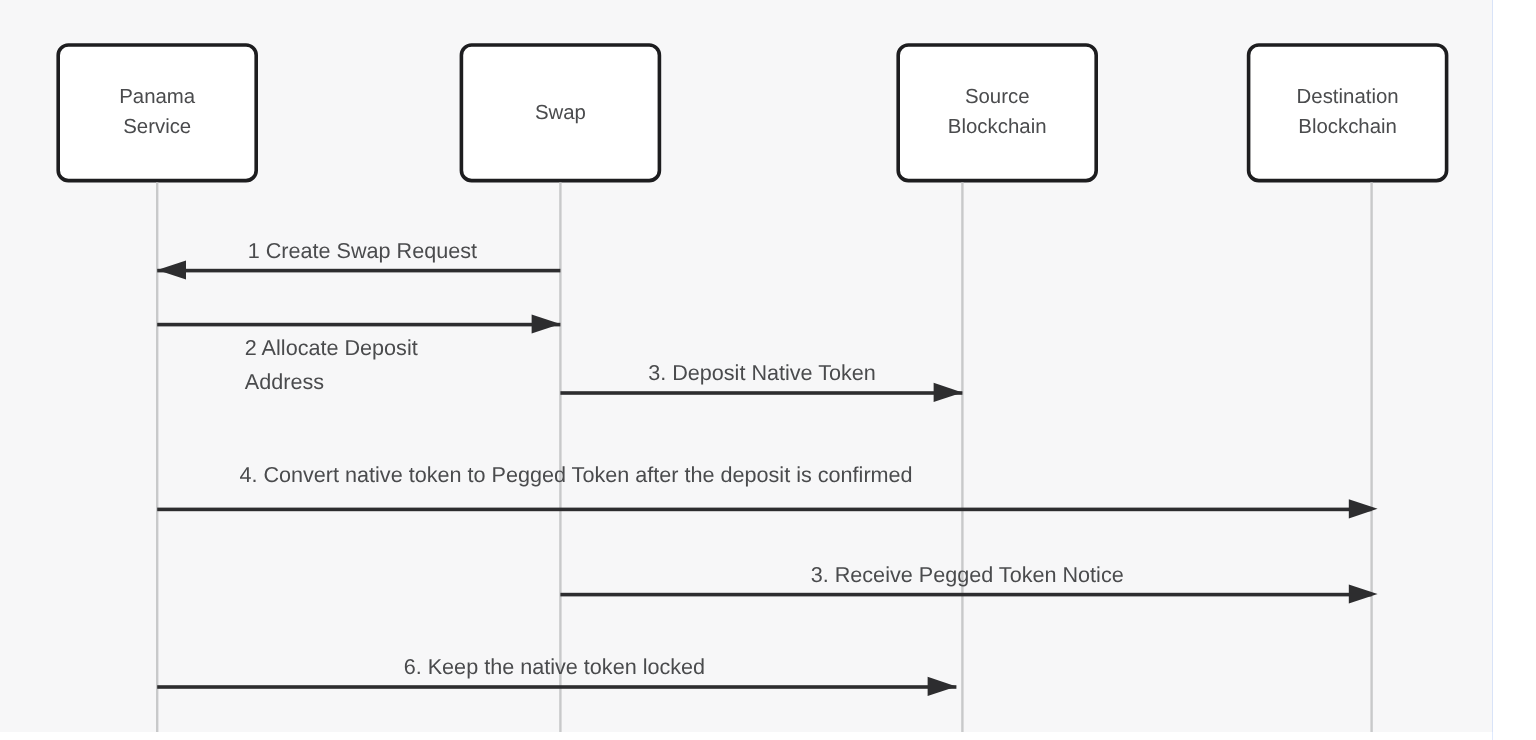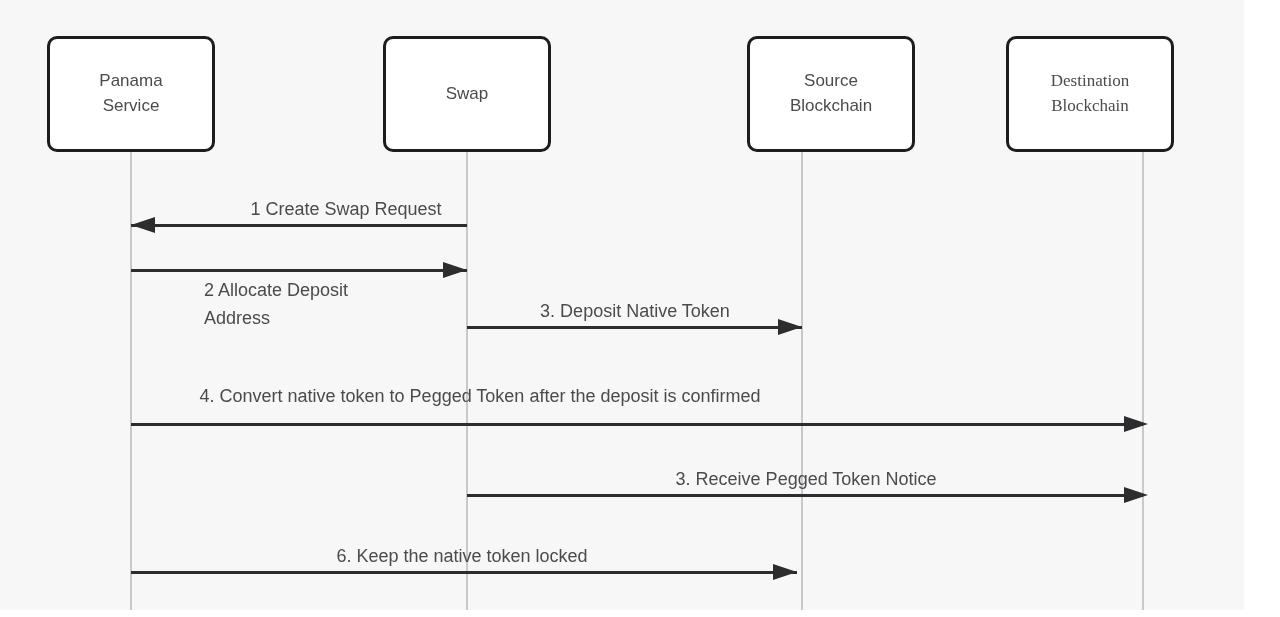--- a/index.html
+++ b/index.html
@@ -46,21 +46,21 @@
   .actor-label {
     width: 112px;
     text-align: center;
     font-size: 17px;
     line-height: 1.45;
     color: #4a4b4d;
   }
   .a1 { left: 47px; }
   .a2 { left: 383px; }
   .a3 { left: 718px; margin-left: 29px; }
-  .a4 { left: 1006px; font-family: Liberation Serif, serif; }
+  .a4 { left: 1039px; }
 
   
   .lifeline {
     position: absolute;
     top: 152px;
     width: 2px;
     height: 458px;
     background: #c8c9ca;
   }
   .ll1 { left: 130px; }
@@ -86,21 +86,21 @@
   .msg-label {
     position: absolute;
     font-size: 18px;
     color: #4a4b4d;
     white-space: nowrap;
     transform: translateX(-50%);
   }
 
   .m1-line { left: 131px; top: 224px; width: 336px; }
   .m1-head { left: 131px; top: 217px; }
-  .m1-label { left: 302px; top: 199px; margin-left: 44px; }
+  .m1-label { left: 302px; top: 199px; }
 
   .m2-line { left: 131px; top: 269px; width: 336px; }
   .m2-head { left: 443px; top: 262px; }
   .m2-label { left: 299px; top: 277px; width: 190px; white-space: normal; line-height: 1.55; }
 
   .m3-line { left: 467px; top: 326px; width: 335px; }
   .m3-head { left: 778px; top: 319px; }
   .m3-label { left: 635px; top: 301px; text-align: right; }
 
   .m4-line { left: 131px; top: 423px; width: 1012px; }

